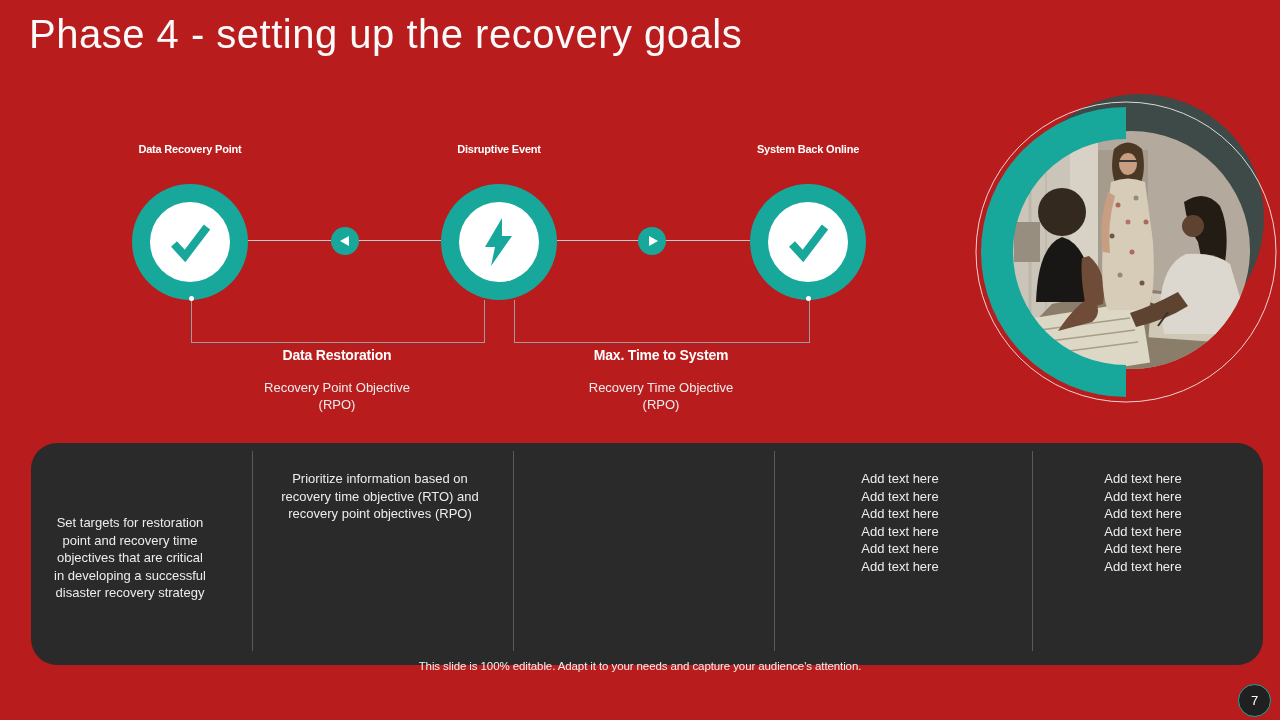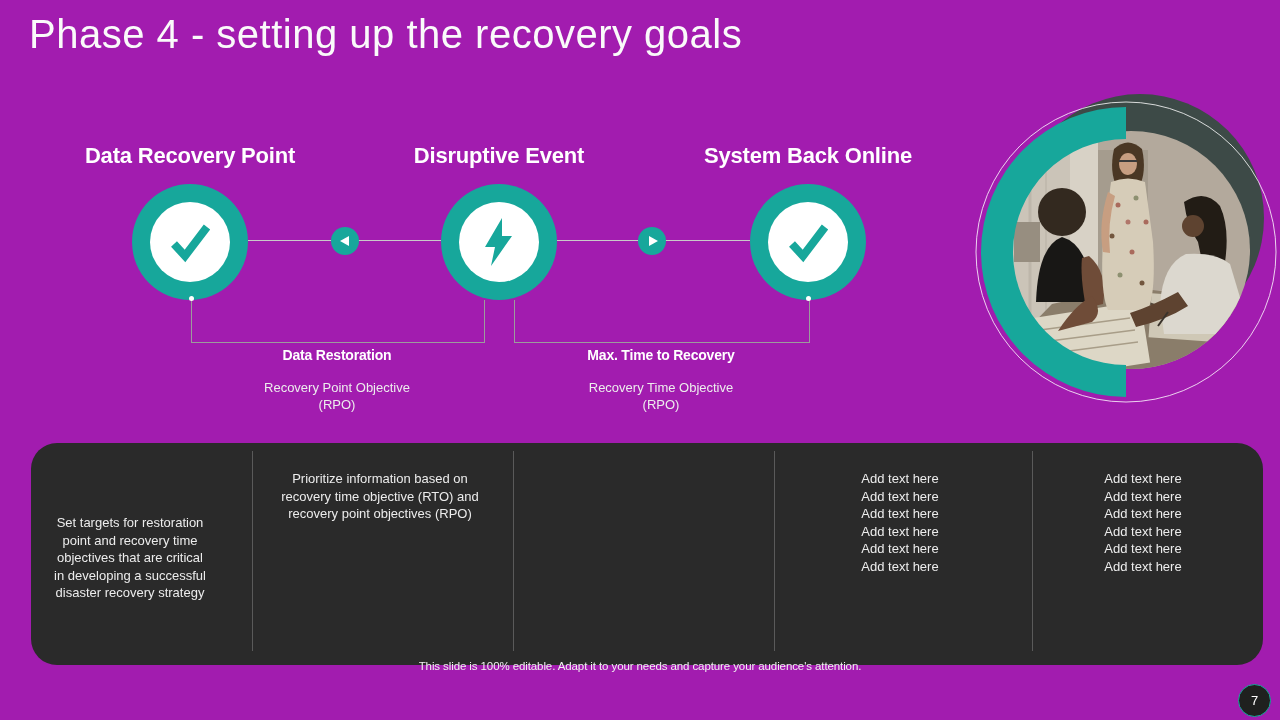--- a/index.html
+++ b/index.html
@@ -1,32 +1,32 @@
 <!DOCTYPE html>
 <html><head>
 <meta charset="utf-8">
 <style>
   html,body{margin:0;padding:0;background:#141414;}
   .slide{
     position:relative;width:1280px;height:720px;overflow:hidden;
-    background:#a21caf;font-family:"Liberation Sans",sans-serif;color:#f2f2f2;
+    background:#b91c1c;font-family:"Liberation Sans",sans-serif;color:#f2f2f2;
   }
   
   .title{
     position:absolute;left:29px;top:12px;font-size:40px;font-weight:400;
     letter-spacing:0.5px;color:#fafafa;white-space:nowrap;
   }
   .subtitle{
     position:absolute;left:30px;top:77px;font-size:12px;color:#ededed;
     letter-spacing:-0.1px;white-space:nowrap;
   }
   
   .ms-label{
     position:absolute;top:143px;width:260px;text-align:center;
-    font-size:22px;font-weight:bold;color:#fff;letter-spacing:-0.2px;
+    font-size:11px;font-weight:bold;color:#fff;letter-spacing:-0.2px;
   }
   .big-circle{
     position:absolute;top:184px;width:116px;height:116px;border-radius:50%;
     background:#17a79b;display:flex;align-items:center;justify-content:center;
   }
   .big-circle .inner{
     width:80px;height:80px;border-radius:50%;background:#ffffff;
     display:flex;align-items:center;justify-content:center;
   }
   .conn{position:absolute;top:240px;height:1px;background:#c9c9c9;}
@@ -113,21 +113,21 @@
   <div class="bracket" style="left:514px;width:294px;"></div>
   <div class="dot" style="left:189px;top:296px;"></div>
   <div class="dot" style="left:806px;top:296px;"></div>
 
   <div class="span-label" style="left:187px;">
     <div class="span-title">Data Restoration</div>
     <div class="span-sub">Recovery Point Objective
 (RPO)</div>
   </div>
   <div class="span-label" style="left:511px;">
-    <div class="span-title">Max. Time to Recovery</div>
+    <div class="span-title">Max. Time to System</div>
     <div class="span-sub">Recovery Time Objective
 (RPO)</div>
   </div>
 
   <svg class="art" width="330" height="340" viewBox="950 80 330 340">
     <defs>
       <clipPath id="photoClip">
           <circle cx="1131" cy="250" r="119"></circle>
         </clipPath>
     </defs>

